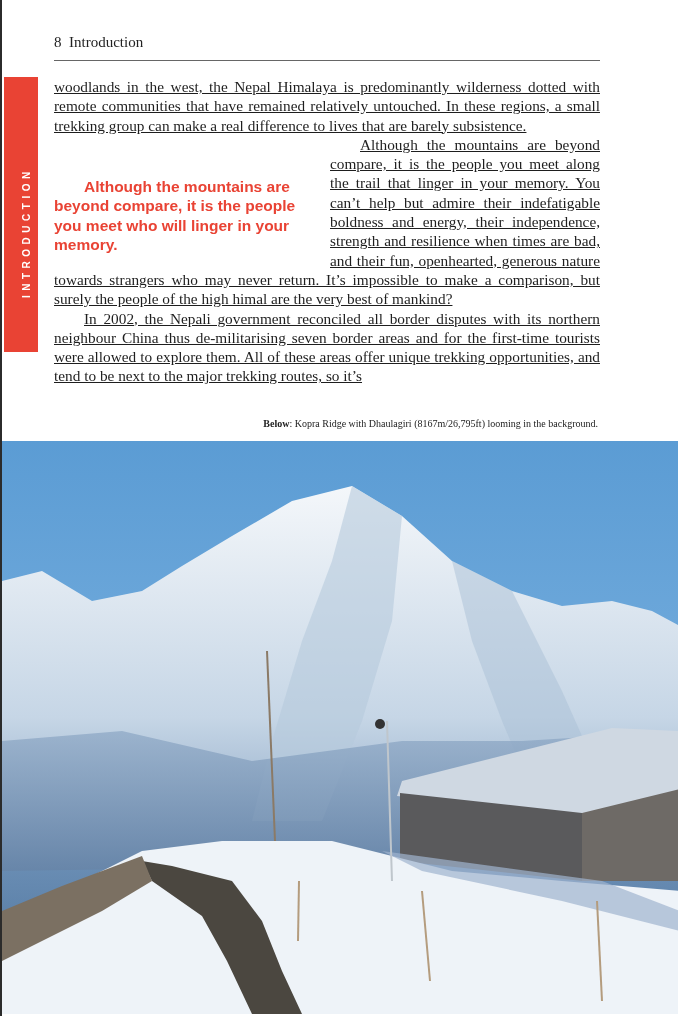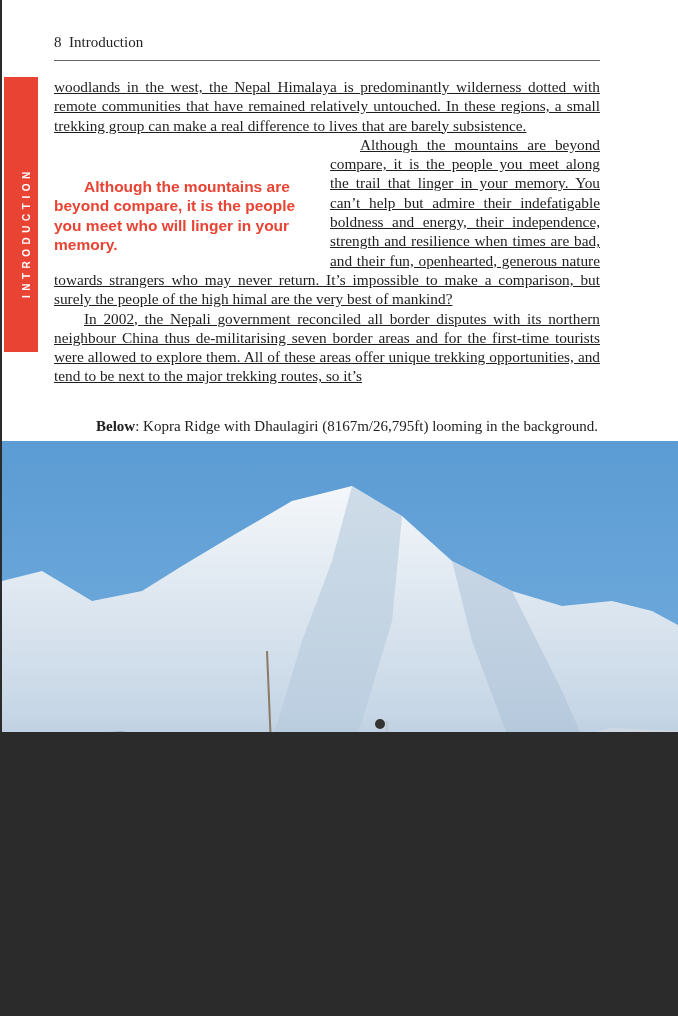--- a/index.html
+++ b/index.html
@@ -1,26 +1,26 @@
 <!DOCTYPE html>
 <html><head>
 <meta charset="utf-8">
 <style>
   html, body { margin:0; padding:0; }
   body { width:678px; height:1016px; background:#2b2b2b; position:relative; overflow:hidden; font-family:"Liberation Serif", serif; }
-  .page { position:absolute; left:2px; top:0; width:676px; height:732px; background:#ffffff; overflow:hidden; }
+  .page { position:absolute; left:2px; top:0; width:676px; height:1016px; background:#ffffff; overflow:hidden; }
   .running-head { position:absolute; left:52px; top:34px; font-size:15px; color:#222; }
   .rule { position:absolute; left:52px; top:60px; width:546px; height:1px; background:#666; }
   .tab { position:absolute; left:2px; top:77px; width:34px; height:275px; background:#e94334; }
   .tab-label { position:absolute; left:19px; top:298px; transform-origin:0 0; transform:rotate(-90deg); font-family:"Liberation Sans", sans-serif; font-weight:bold; font-size:10px; letter-spacing:4.5px; color:#fff; white-space:nowrap; }
   .body-text { position:absolute; left:52px; top:77px; width:546px; font-size:15.3px; line-height:19.3px; color:#1e1e1e; text-align:justify;text-decoration:underline; }
   .body-text p { margin:0; }
   .indent { text-indent:30px; }
   .pullquote { float:left; width:258px; margin:3px 18px 4px 0; font-family:"Liberation Sans", sans-serif; font-weight:bold; font-size:15.5px; line-height:19.5px; color:#e94334; text-align:left; }
-  .caption { position:absolute; right:80px; top:418px; font-size:15px; color:#222; white-space:nowrap; }
+  .caption { position:absolute; right:80px; top:418px; font-size:10px; color:#222; white-space:nowrap; }
   .caption b { font-weight:bold; }
   .photo { position:absolute; left:0; top:441px; width:678px; height:573px; }
 </style>
 </head>
 <body>
 
 <div class="page">
 
   <div class="running-head">
     <span>8</span>&nbsp;

